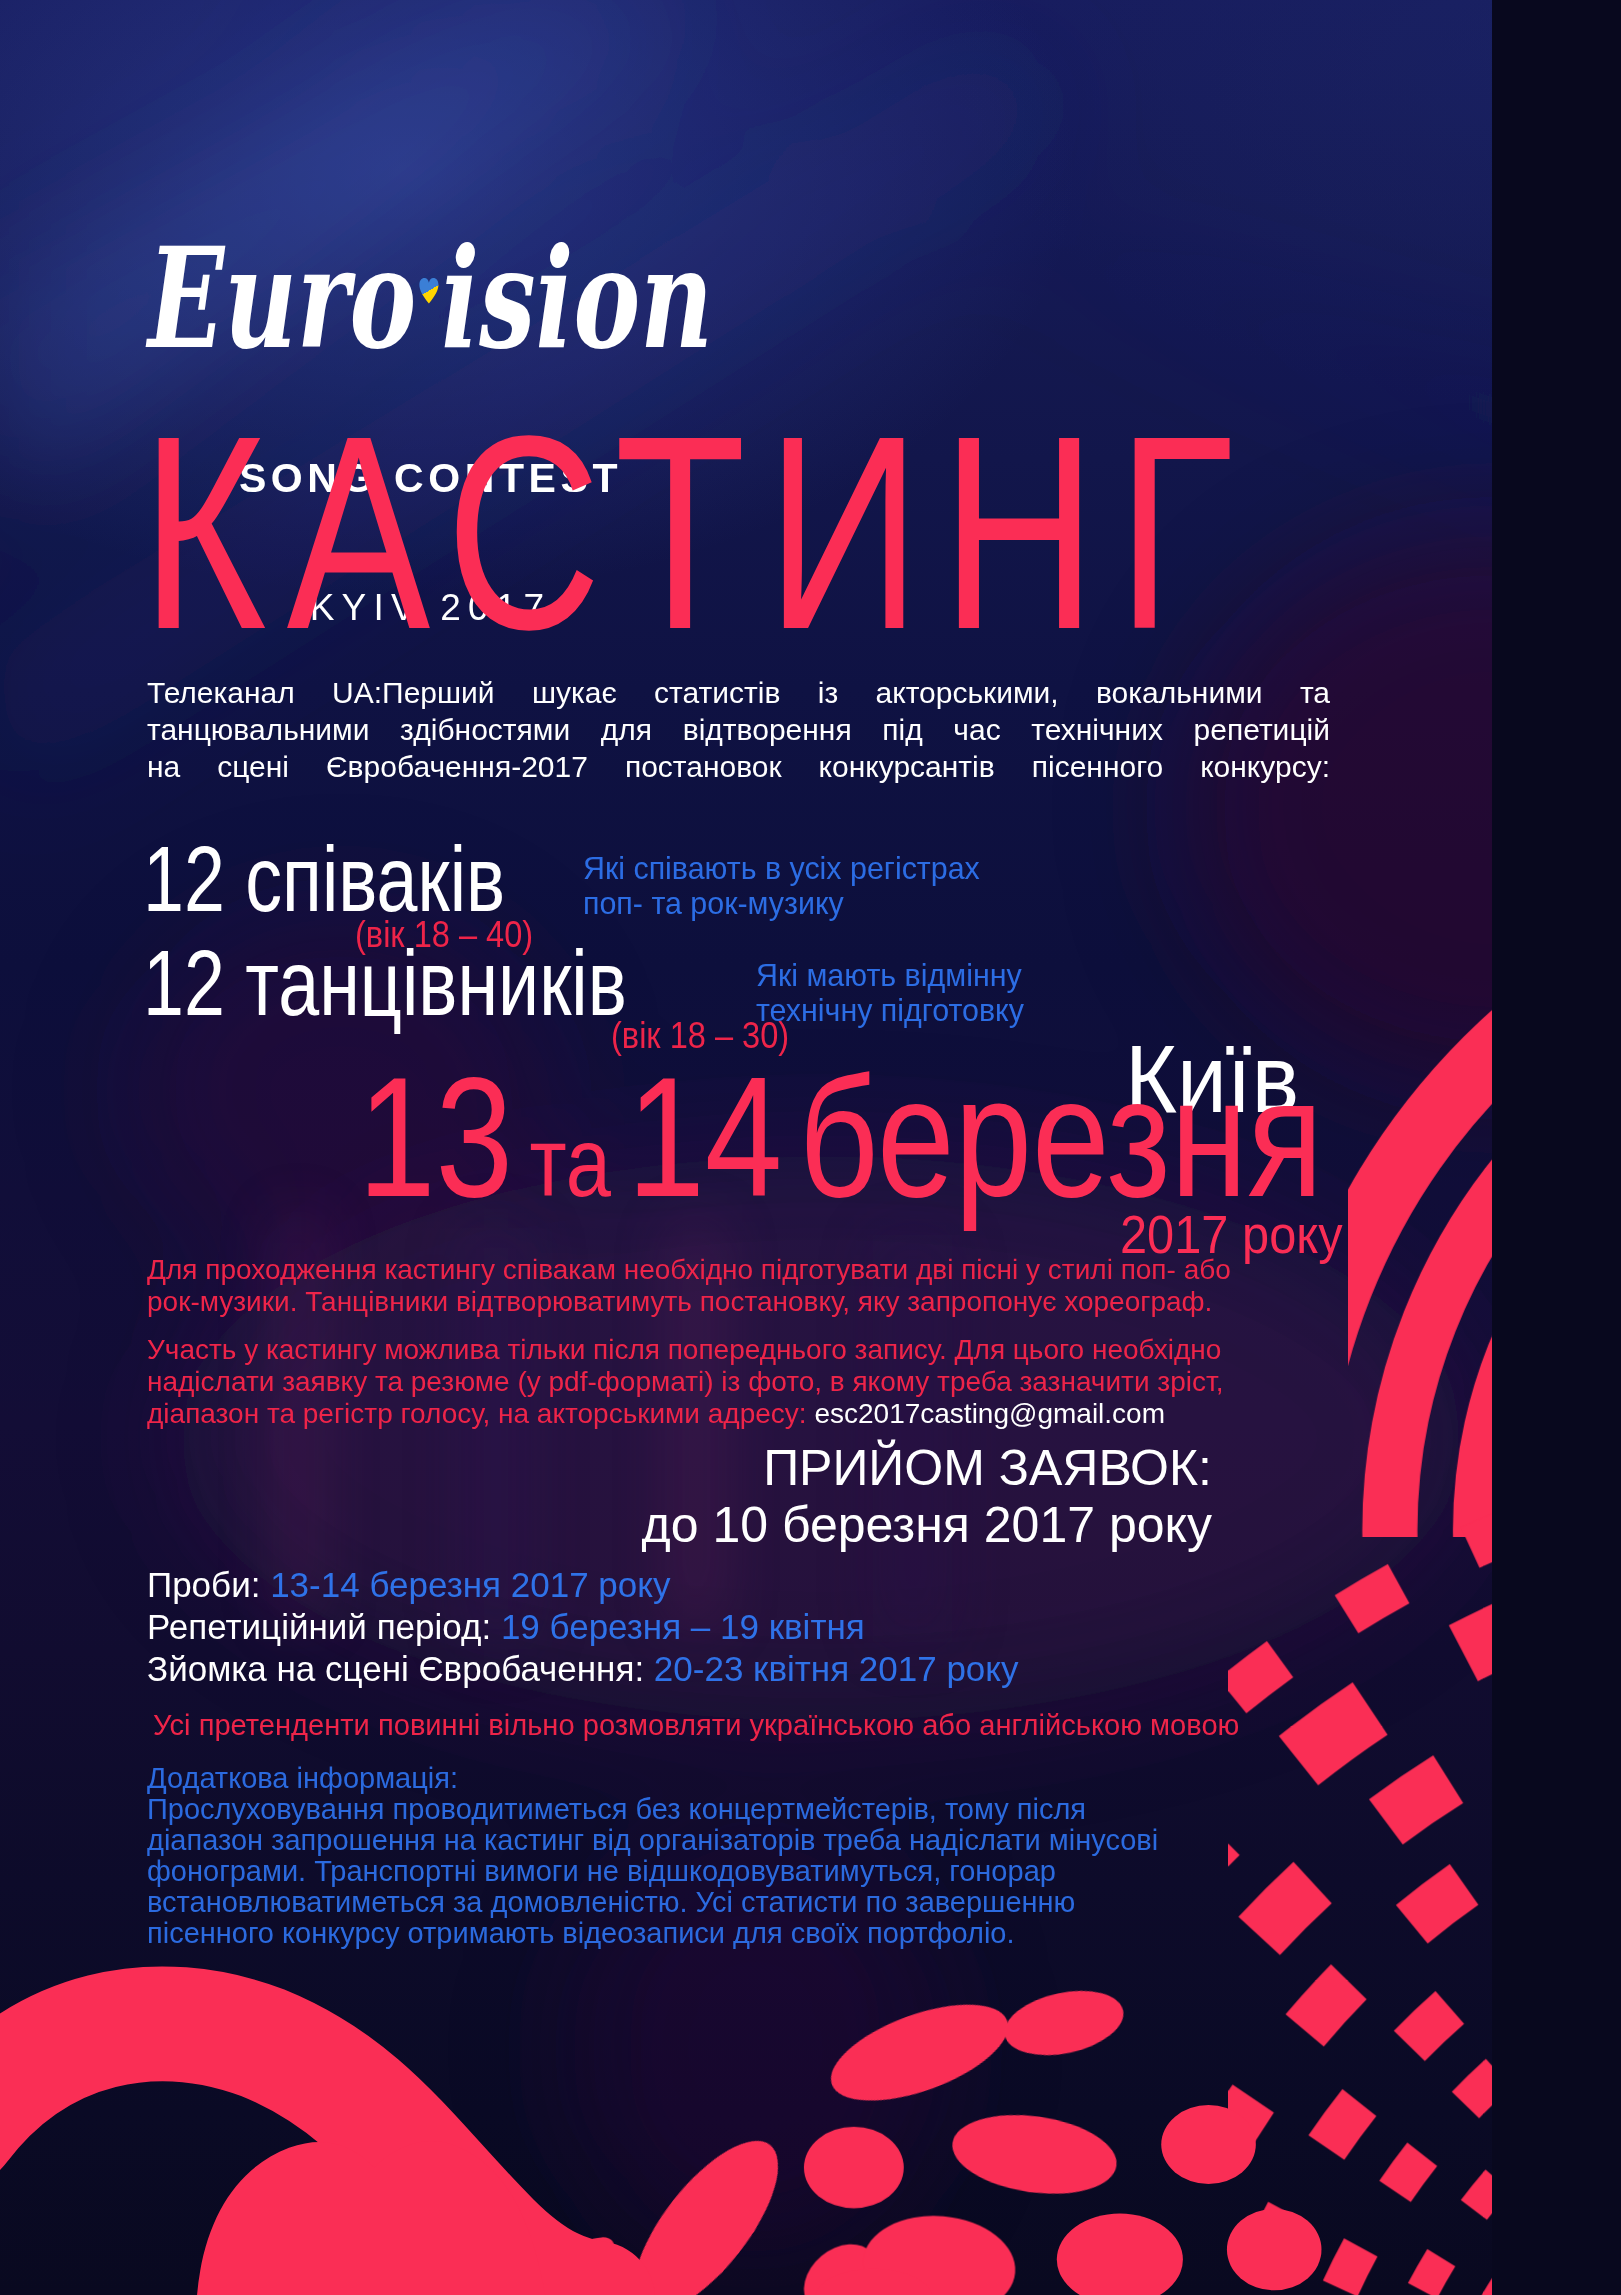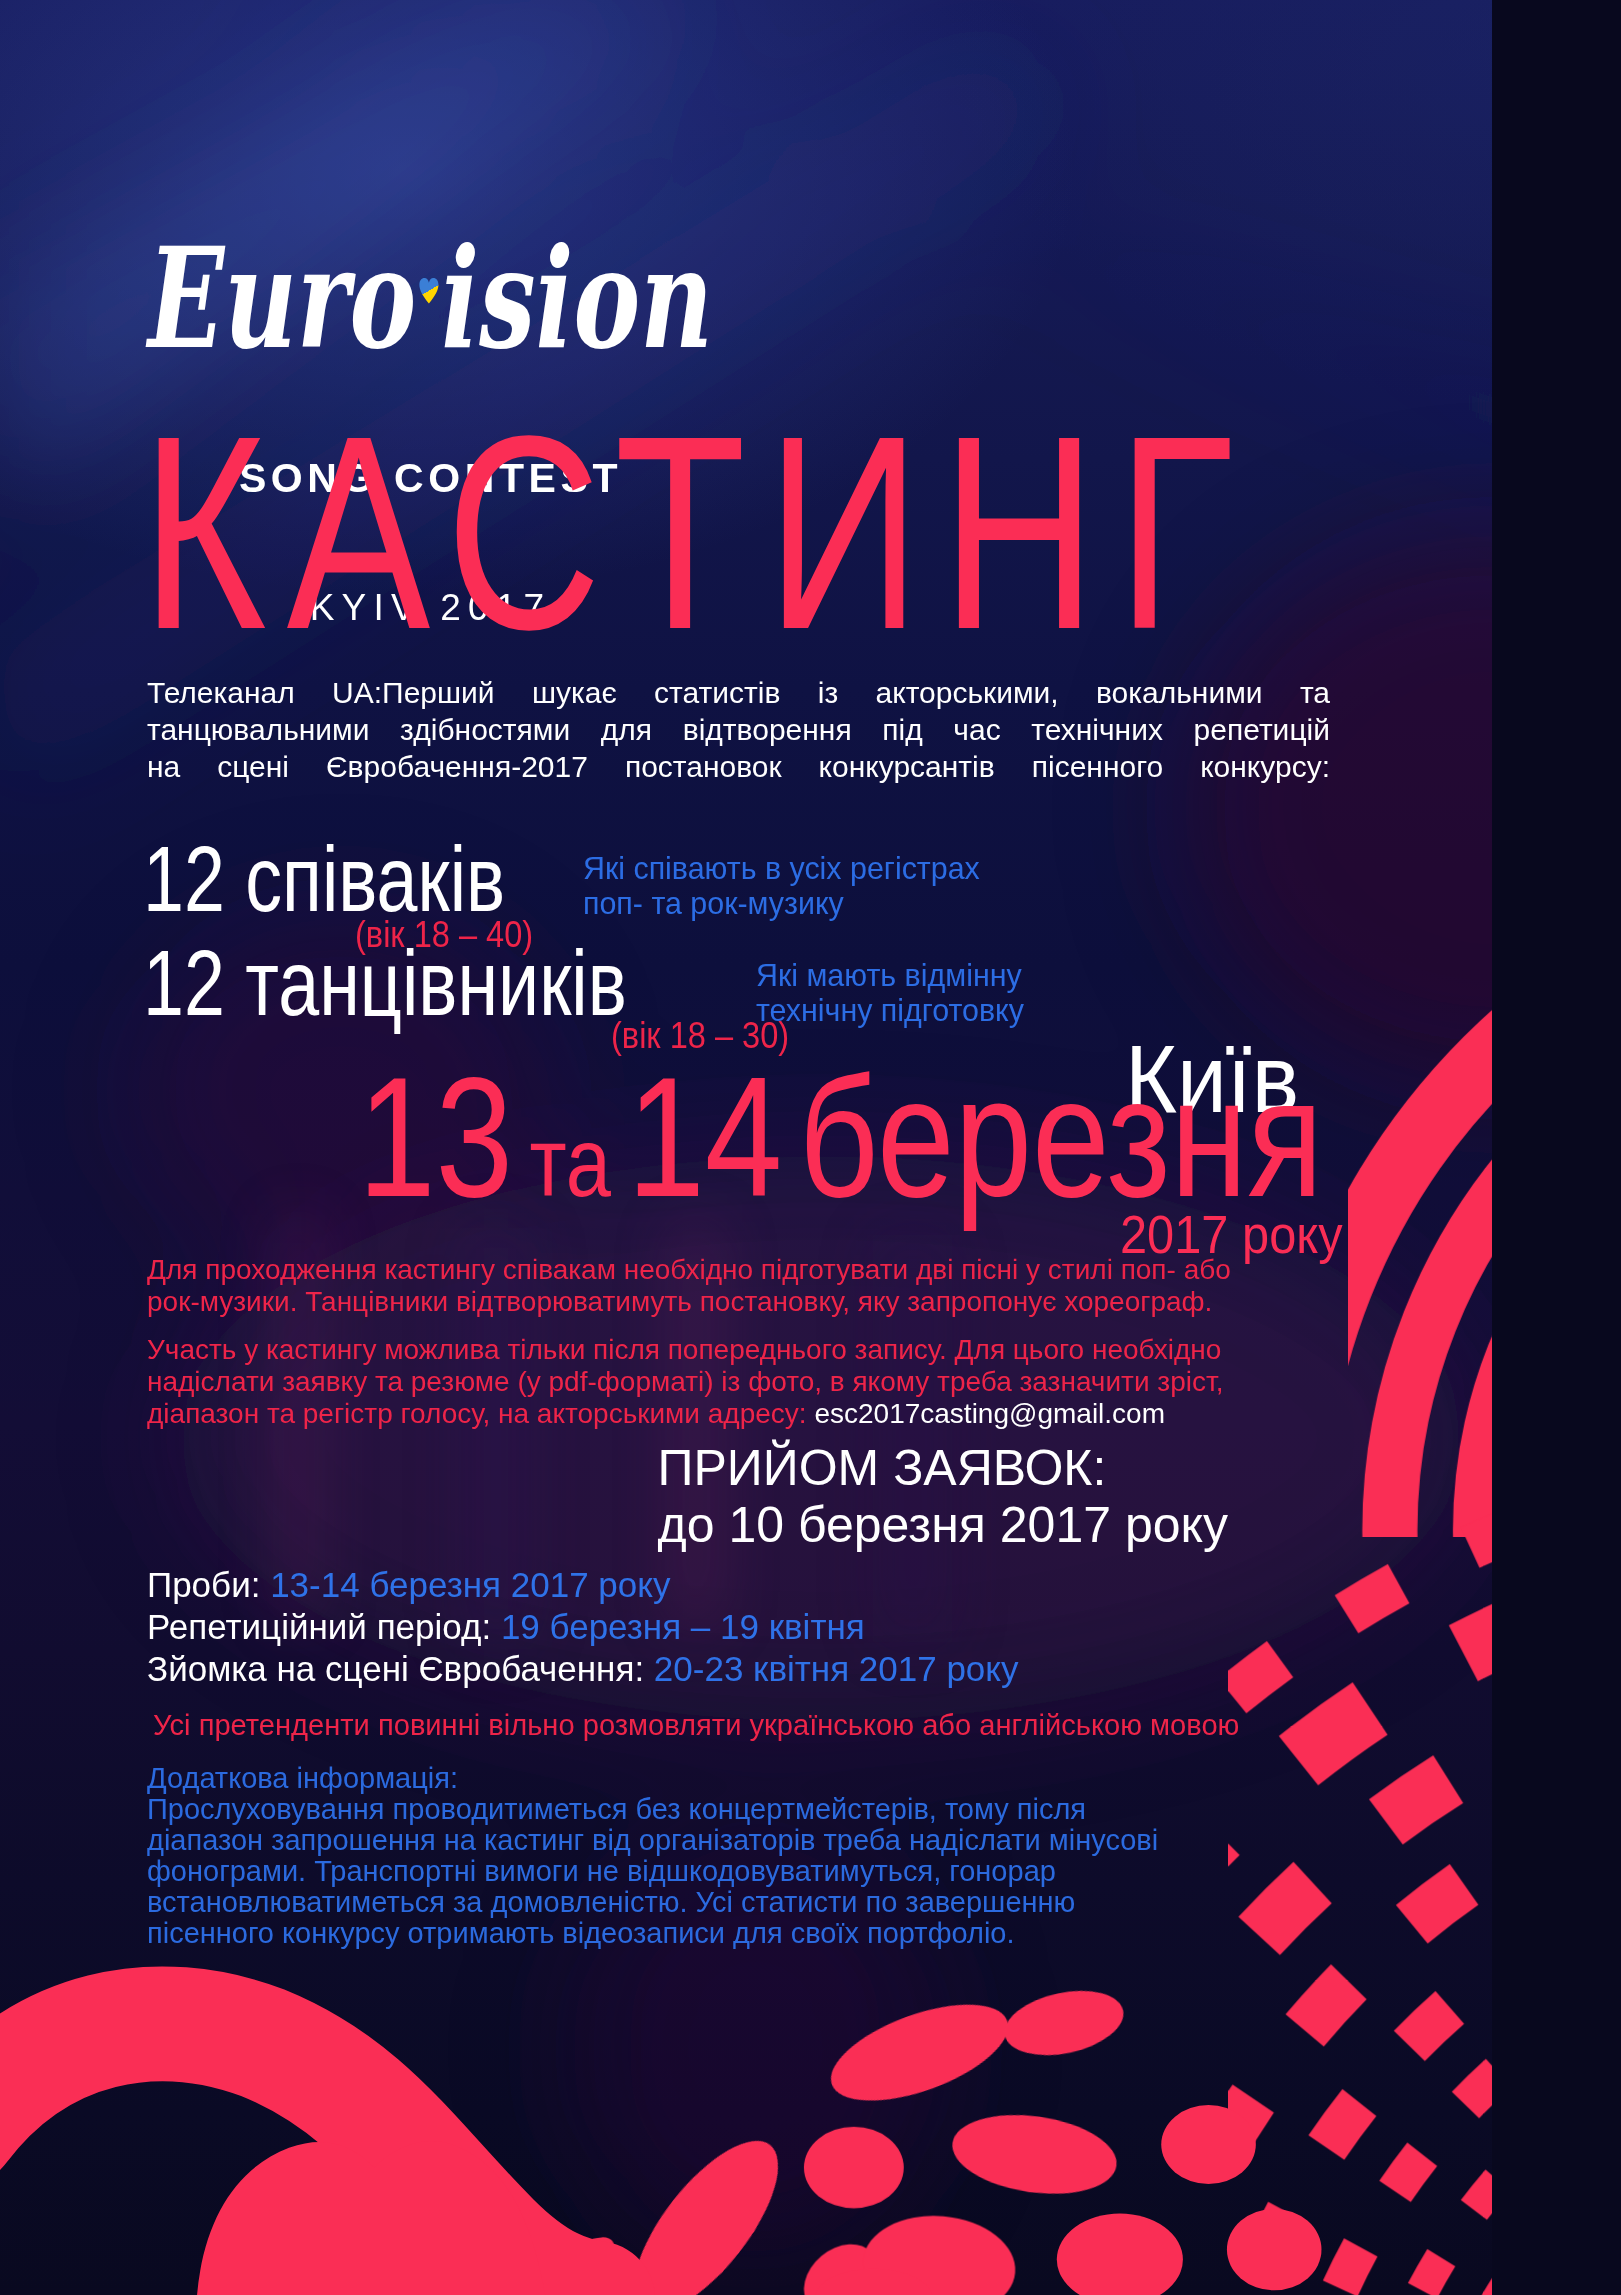--- a/index.html
+++ b/index.html
@@ -95,21 +95,21 @@
   }
 
   
   .red-par{color:#ee2449;font-size:28px;line-height:32px;}
   #para-singers{left:147px;top:1254px;width:1189px;}
   #para-apply{left:147px;top:1334px;width:1189px;}
   .email{color:#ffffff;}
 
   
   .deadline{
-    right:264px;top:1440px;text-align:left;
+    right:280px;top:1440px;text-align:right;
     color:#ffffff;font-size:50px;line-height:57px;white-space:nowrap;
   }
 
   
   .schedule{left:147px;top:1564px;font-size:35px;line-height:42px;white-space:nowrap;}
   .sched-label{color:#ffffff;}
   .sched-value{color:#2f72e8;}
 
   
   .lang-note{

